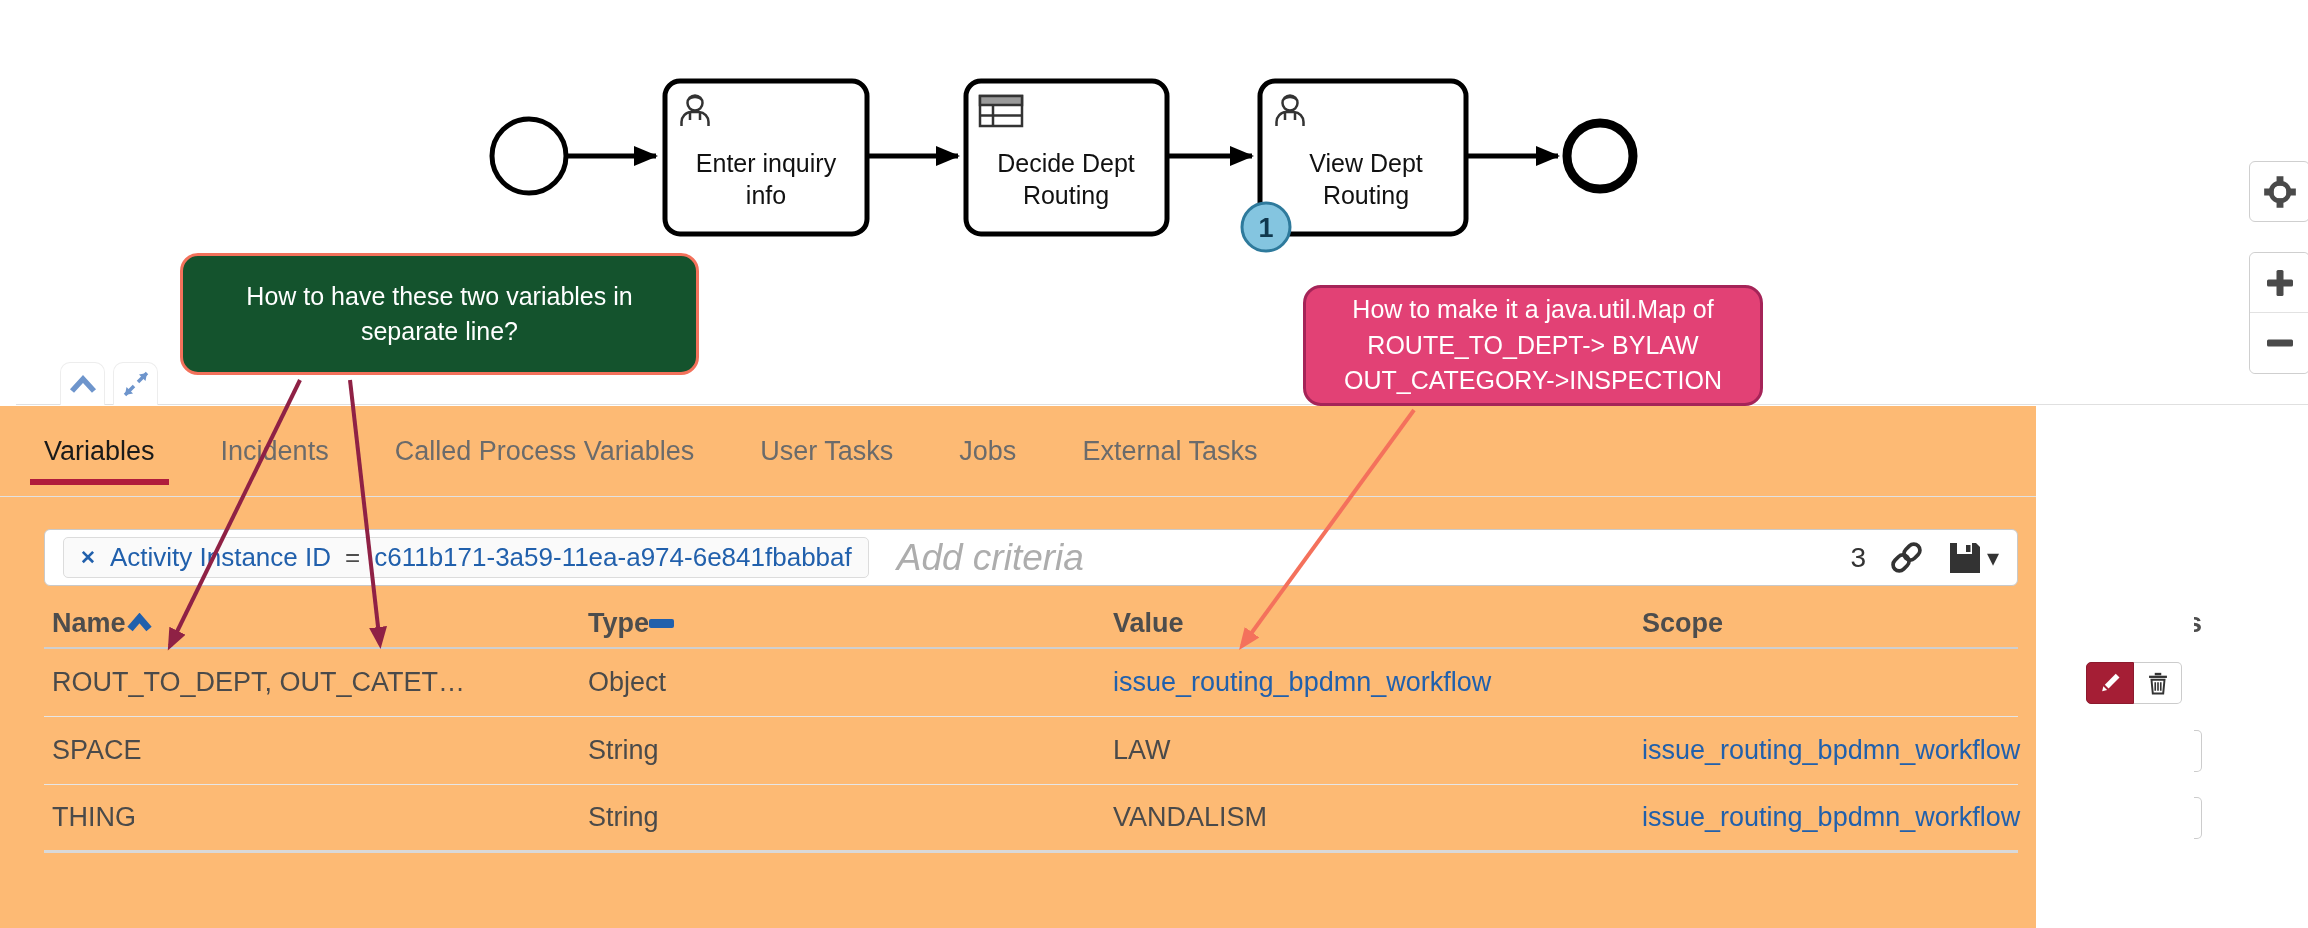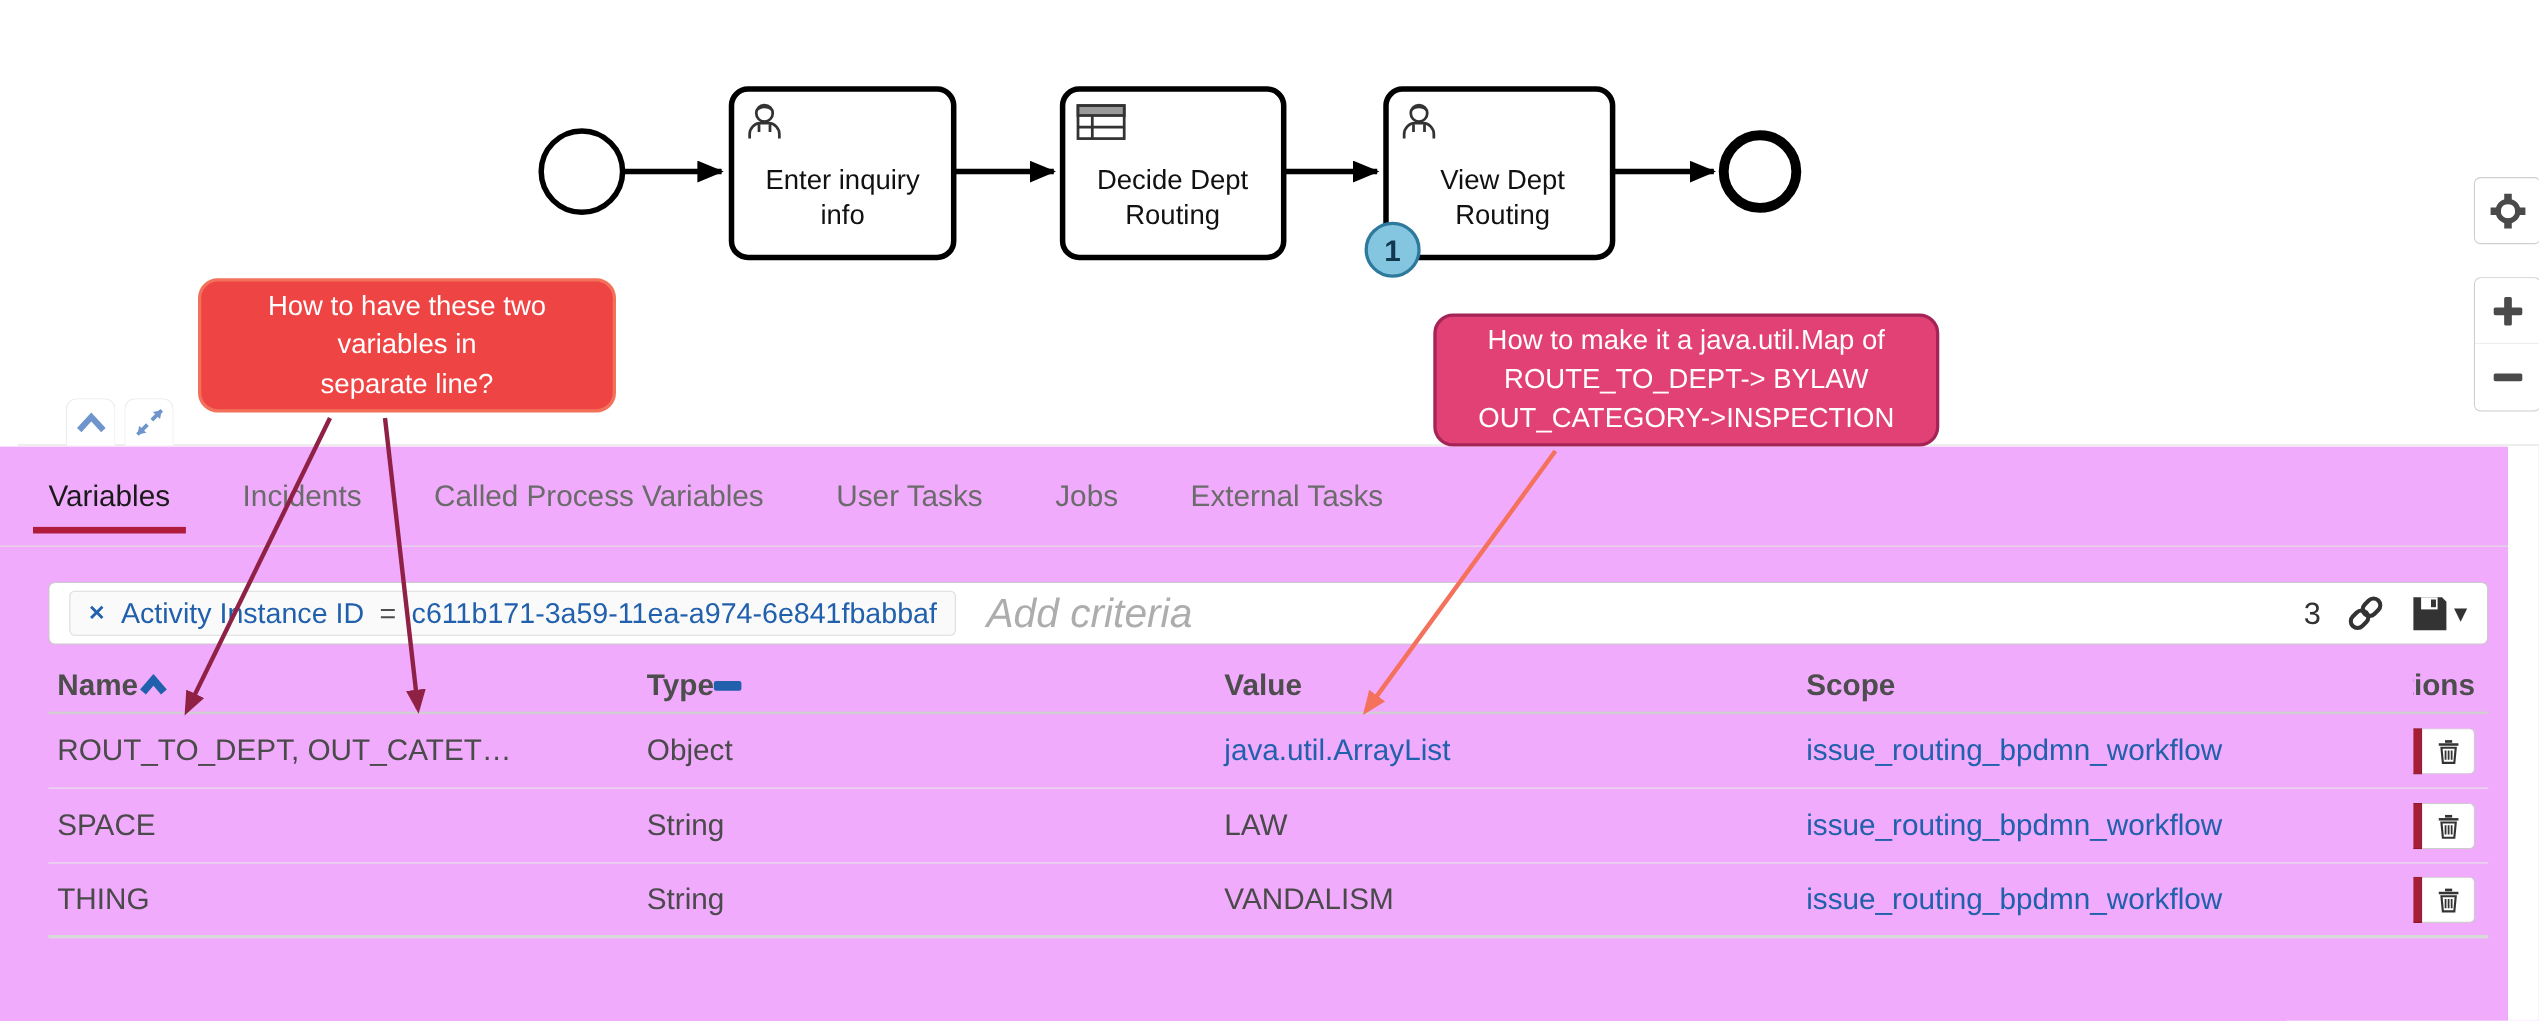--- a/index.html
+++ b/index.html
@@ -31,27 +31,27 @@
   }
   .mini-collapse { left:44px; }
   .mini-expand { left:97px; }
 
   
   .callout {
     position:absolute; color:#fff; display:flex; align-items:center; justify-content:center;
     text-align:center; white-space:pre-line; font-size:25px; line-height:1.42; border-radius:18px;
     padding:6px 20px; z-index:5;
   }
-  .callout-orange { left:180px; top:253px; width:380px; height:122px; background:#ef4444; border:3px solid #F3715B; }
+  .callout-orange { left:180px; top:253px; width:519px; height:122px; background:#14532d; border:3px solid #F3715B; }
   .callout-pink { left:1303px; top:285px; width:460px; height:121px; background:#E24175; border:3px solid #A52458; }
 
   .overlay { position:absolute; left:0; top:0; z-index:6; pointer-events:none; }
 
   
-  .lower { position:absolute; left:0; top:406px; width:2280px; height:522px; background:#f0abfc; }
+  .lower { position:absolute; left:0; top:406px; width:2036px; height:522px; background:#fdba74; }
 
   .tabs { display:flex; align-items:stretch; height:91px; padding-left:30px; border-bottom:1px solid #e2e2e2; }
   .tab { display:flex; align-items:center; padding:0 14px; margin-right:38px; font-size:27px; color:#6b6b6b; position:relative; cursor:pointer; }
   .tab.active { color:#1a1a1a; }
   .tab.active::after { content:""; position:absolute; left:0; right:0; bottom:11px; height:6px; background:#B01C3C; }
 
   .filter-bar {
     margin:32px 18px 0 44px; height:57px; background:#fff; border:1px solid #c9c9c9; border-radius:6px;
     display:flex; align-items:center; padding:0 18px;
   }
@@ -266,21 +266,20 @@
           <span>Scope</span>
         </div>
       <div class="th actions">
           <span>Actions</span>
         </div>
     </div>
 
     <div class="trow">
       <div class="td">ROUT_TO_DEPT, OUT_CATET…</div>
       <div class="td">Object</div>
-      <div class="td"><a class="link">java.util.ArrayList</a></div>
       <div class="td"><a class="link">issue_routing_bpdmn_workflow</a></div>
       <div class="td actions">
         <div class="btn-group">
           <button class="btn-edit">
             <svg width="26" height="26" viewBox="0 0 32 32">
               <g transform="rotate(45 16 16)">
                   <rect x="13" y="3" width="6.5" height="19" fill="#fff"></rect>
                   <path d="M13 24.5 l3.25 5.5 3.25-5.5 z" fill="#fff"></path>
                 </g>
             </svg>

